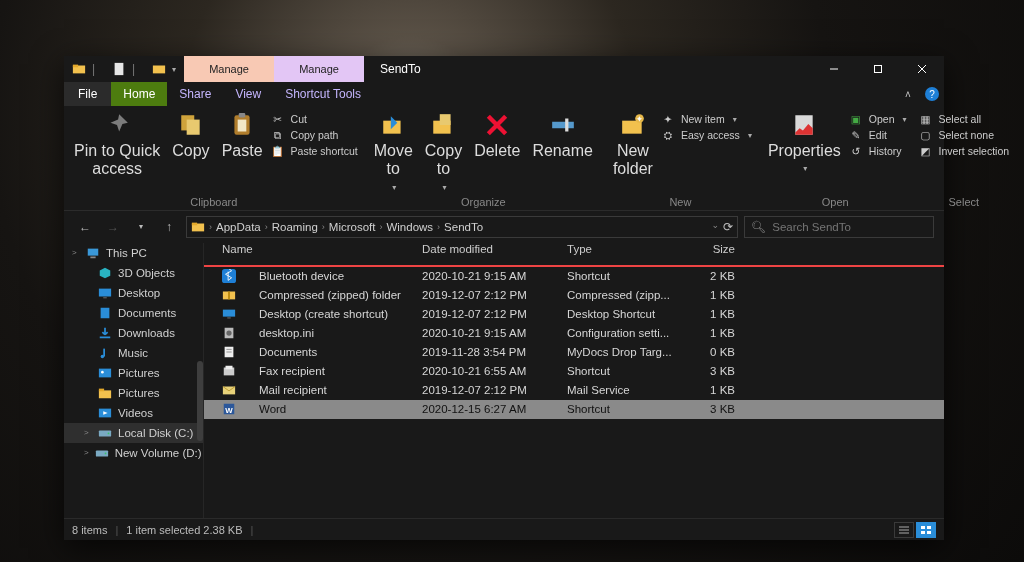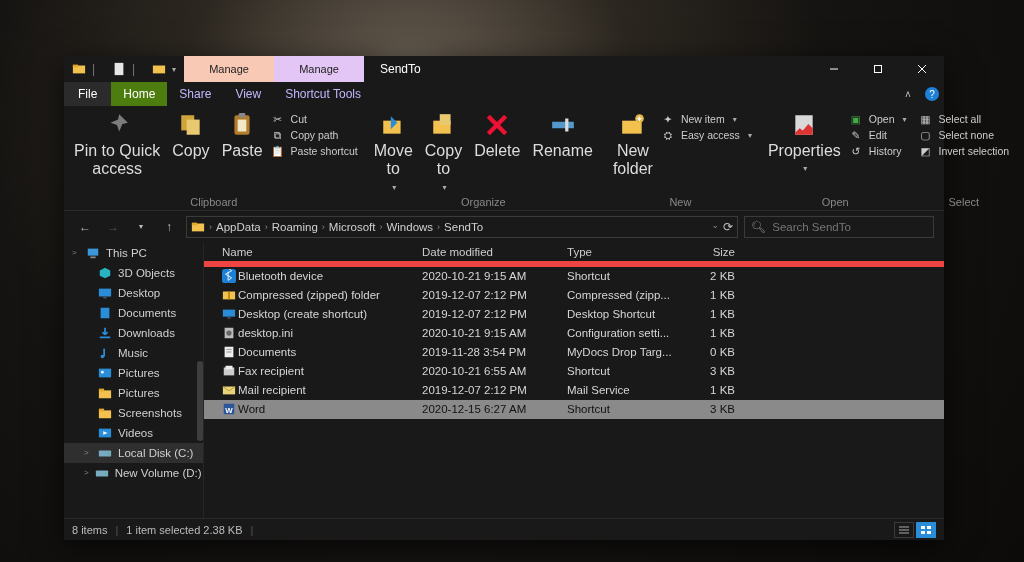--- a/index.html
+++ b/index.html
@@ -75,29 +75,29 @@
   .body { flex:1; display:flex; min-height:0; background:#191919; }
   .navpane { width:140px; background:#191919; border-right:1px solid #262626; overflow:hidden; position:relative; }
   .navpane::after{ content:""; position:absolute; top:118px; right:0; width:6px; height:80px; background:#3e3e3e; border-radius:3px; }
   .navitem { display:flex; align-items:center; gap:6px; padding:3px 6px 3px 8px; font-size:11.5px; color:#d0d0d0; white-space:nowrap; }
   .navitem.ind1 { padding-left:20px; }
   .navitem .chv{ width:8px; color:#888; font-size:8px; }
   .navitem.sel { background:#2f2f2f; }
   .nic { width:14px; height:14px; display:inline-flex; }
 
   .content { flex:1; display:flex; flex-direction:column; min-height:0; }
-  .colhdr { height:24px; display:flex; align-items:center; border-bottom:6px solid #ef4444; font-size:11.5px; color:#ccc; }
+  .colhdr { height:24px; display:flex; align-items:flex-start; border-bottom:2px solid #ef4444; font-size:11.5px; color:#ccc; }
   .col-name { width:218px; padding-left:18px; }
   .col-date { width:145px; }
   .col-type { width:110px; }
   .col-size { width:72px; text-align:right; padding-right:14px; }
   .filelist { flex:1; overflow:hidden; }
   .frow { height:19px; display:flex; align-items:center; font-size:11.5px; color:#d6d6d6; }
   .frow.sel { background:#8a8a8a; color:#111; }
-  .frow .fc-name { width:218px; padding-left:18px; display:flex; align-items:center; gap:2px; white-space:nowrap; overflow:hidden; }
+  .frow .fc-name { width:218px; padding-left:18px; display:flex; align-items:center; gap:23px; white-space:nowrap; overflow:hidden; }
   .frow .fc-date { width:145px; }
   .frow .fc-type { width:110px; white-space:nowrap; overflow:hidden; text-overflow:ellipsis; }
   .frow .fc-size { width:72px; text-align:right; padding-right:14px; }
   .fic { width:14px; height:14px; flex-shrink:0; }
 
   .status { height:22px; border-top:1px solid #2a2a2a; display:flex; align-items:center; padding:0 8px; font-size:11px; color:#bcbcbc; gap:8px; }
   .status .ssep { color:#555; }
   .status .sspacer { flex:1; }
   .viewtoggle { display:flex; gap:2px; }
   .vt { width:20px; height:16px; border:1px solid #3a3a3a; display:flex; align-items:center; justify-content:center; }
@@ -465,30 +465,20 @@
               <rect x="1" y="5" width="14" height="9" fill="#f2c14e"></rect>
               <rect x="1" y="3" width="6" height="3" fill="#e4a92b"></rect>
             </svg>
           </span>
           <span>Pictures</span>
         </div>
         <div class="navitem ind1">
           <span class="chv"></span>
           <span class="nic">
             <svg viewBox="0 0 16 16">
-              <rect x="1" y="5" width="14" height="9" fill="#f2c14e"></rect>
-              <rect x="1" y="3" width="6" height="3" fill="#e4a92b"></rect>
-            </svg>
-          </span>
-          <span>Screenshots</span>
-        </div>
-        <div class="navitem ind1">
-          <span class="chv"></span>
-          <span class="nic">
-            <svg viewBox="0 0 16 16">
               <rect x="1" y="3" width="14" height="10" fill="#2a8dd8"></rect>
               <path d="M6 6l5 2-5 2z" fill="#fff"></path>
             </svg>
           </span>
           <span>Videos</span>
         </div>
         <div class="navitem ind1 sel">
           <span class="chv">&gt;</span>
           <span class="nic">
             <svg viewBox="0 0 16 16">

